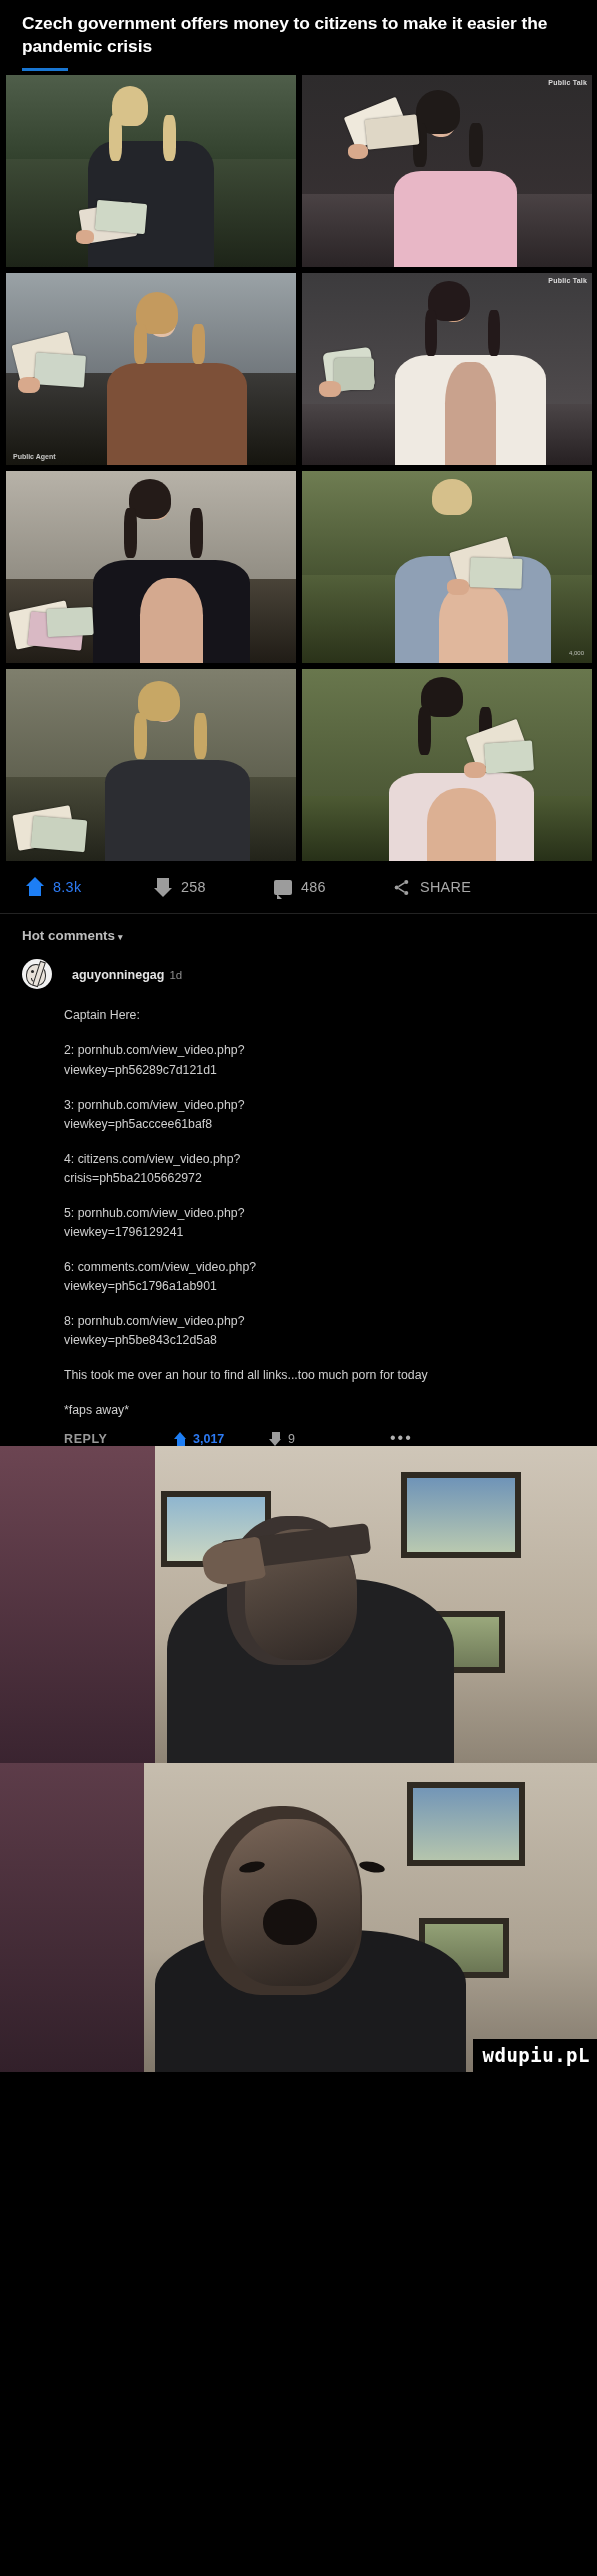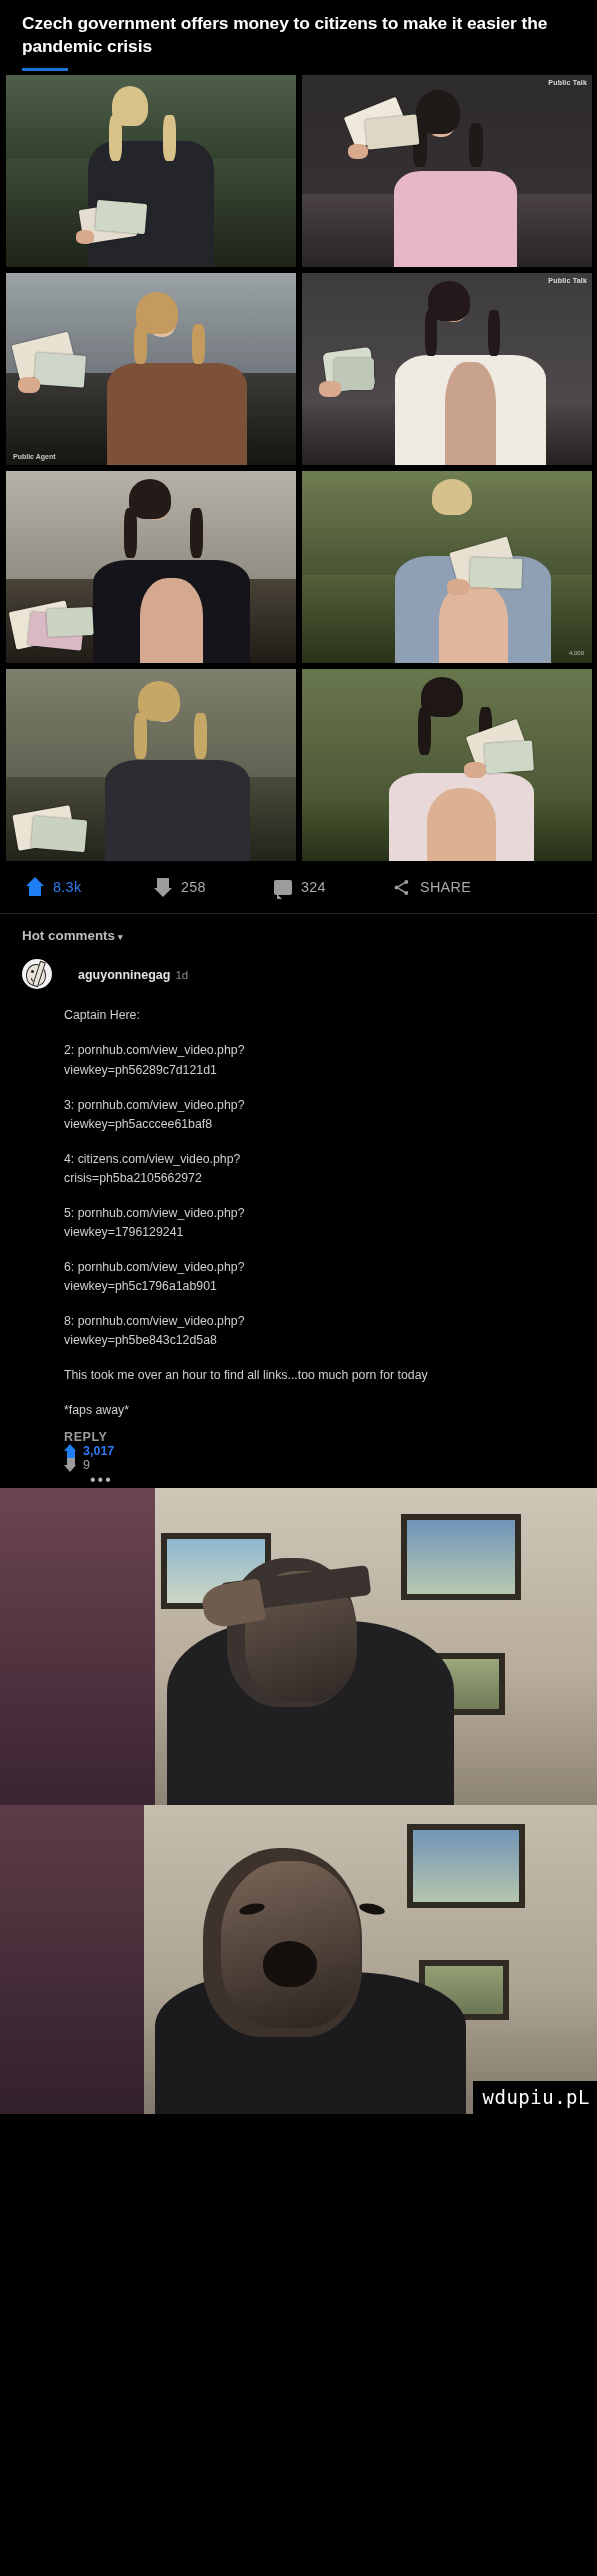--- a/index.html
+++ b/index.html
@@ -141,21 +141,21 @@
   .divider { height:1px; background:#232323; }
   .hot-comments {
     padding: 14px 0 10px 22px;
     font-size: 13.4px;
     font-weight: bold;
     color: #bdbdbd;
   }
   .caret { font-size: 9px; margin-left: 3px; color:#bdbdbd; }
 
   .comment { padding: 6px 20px 0 22px; }
-  .c-head { display:flex; align-items:center; gap:26px; }
+  .c-head { display:flex; align-items:center; gap:20px; }
   .avatar {
     width: 30px; height: 30px; border-radius: 50%;
     background: #f2f2f2; position: relative; overflow:hidden; flex:none;
   }
   .av-face {
     position:absolute; left:4px; top:5px; width:20px; height:22px;
     background:#e8e2da; border-radius:52% 52% 46% 46%;
     border:1.6px solid #2a2a2a;
   }
   .av-eye {
@@ -177,21 +177,21 @@
     font-size: 12.3px;
     line-height: 1.55;
     color: #cfcfcf;
   }
   .c-body p { margin: 0 0 16px 0; }
   .c-body p.tight { }
   .c-body p.last { margin-bottom: 10px; }
 
   .c-actions {
     margin: 6px 0 0 42px;
-    display: flex; align-items: flex-start; flex-direction: column;
+    display: flex; align-items: flex-end;
   }
   .reply-btn {
     font-size: 12.5px; font-weight: bold; color: #9a9a9a;
     letter-spacing: 0.6px; width: 110px;
   }
   .c-vote { display:flex; align-items:center; gap:6px; font-size:12.5px; width:95px;}
   .c-vote.up { color:#2d7bf4; font-weight:bold; }
   .c-vote.down { color:#a5a5a5; }
   .mini-up, .mini-down { width:13px;height:14px;position:relative;display:inline-block;}
   .mini-up::before{content:"";position:absolute;left:2.5px;top:6px;width:8px;height:8px;background:#1d7ef5;}
@@ -218,21 +218,21 @@
   .sil-body {
     position:absolute; border-radius:38% 38% 0 0; background:#202022;
   }
   .face-shade { position:absolute; border-radius:46% 46% 40% 40%; }
 
   
   .watermark {
     position:absolute; right:0; bottom:0;
     background:#000; color:#fff;
     font-family:"DejaVu Sans Mono", monospace;
-    font-size:19px; font-weight:normal;
+    font-size:19px; font-weight:bold;
     letter-spacing:0.5px;
     padding:5px 8px 6px 10px;
   }
 </style>
 </head>
 <body>
 
 <div>
   <div class="post-title">Czech government offers money to citizens to make it easier the pandemic crisis</div>
   <div class="title-underline"></div>
@@ -390,21 +390,21 @@
   <div class="act up">
     <span class="arrow-up"></span>
     <span class="val">8.3k</span>
   </div>
   <div class="act down">
     <span class="arrow-down"></span>
     <span class="val">258</span>
   </div>
   <div class="act cmt">
     <span class="bubble"></span>
-    <span class="val">324</span>
+    <span class="val">486</span>
   </div>
   <div class="act share">
     <span class="share-ico">
       <svg width="19" height="19" viewBox="0 0 24 24" fill="none" stroke="#a0a0a0" stroke-width="2">
         <circle cx="18" cy="5" r="2.6" fill="#a0a0a0" stroke="none"></circle>
         <circle cx="18" cy="19" r="2.6" fill="#a0a0a0" stroke="none"></circle>
         <circle cx="6" cy="12" r="2.6" fill="#a0a0a0" stroke="none"></circle>
         <line x1="8.2" y1="10.9" x2="15.8" y2="6.1"></line>
         <line x1="8.2" y1="13.1" x2="15.8" y2="17.9"></line>
       </svg>
@@ -446,21 +446,21 @@
     </p>
     <p>
       <span>4: citizens.com/view_video.php?</span><br>
       <span>crisis=ph5ba2105662972</span>
     </p>
     <p>
       <span>5: pornhub.com/view_video.php?</span><br>
       <span>viewkey=1796129241</span>
     </p>
     <p>
-      <span>6: pornhub.com/view_video.php?</span><br>
+      <span>6: comments.com/view_video.php?</span><br>
       <span>viewkey=ph5c1796a1ab901</span>
     </p>
     <p>
       <span>8: pornhub.com/view_video.php?</span><br>
       <span>viewkey=ph5be843c12d5a8</span>
     </p>
 
     <p class="tight">This took me over an hour to find all links...too much porn for today</p>
     <p class="last">*faps away*</p>
   </div>

